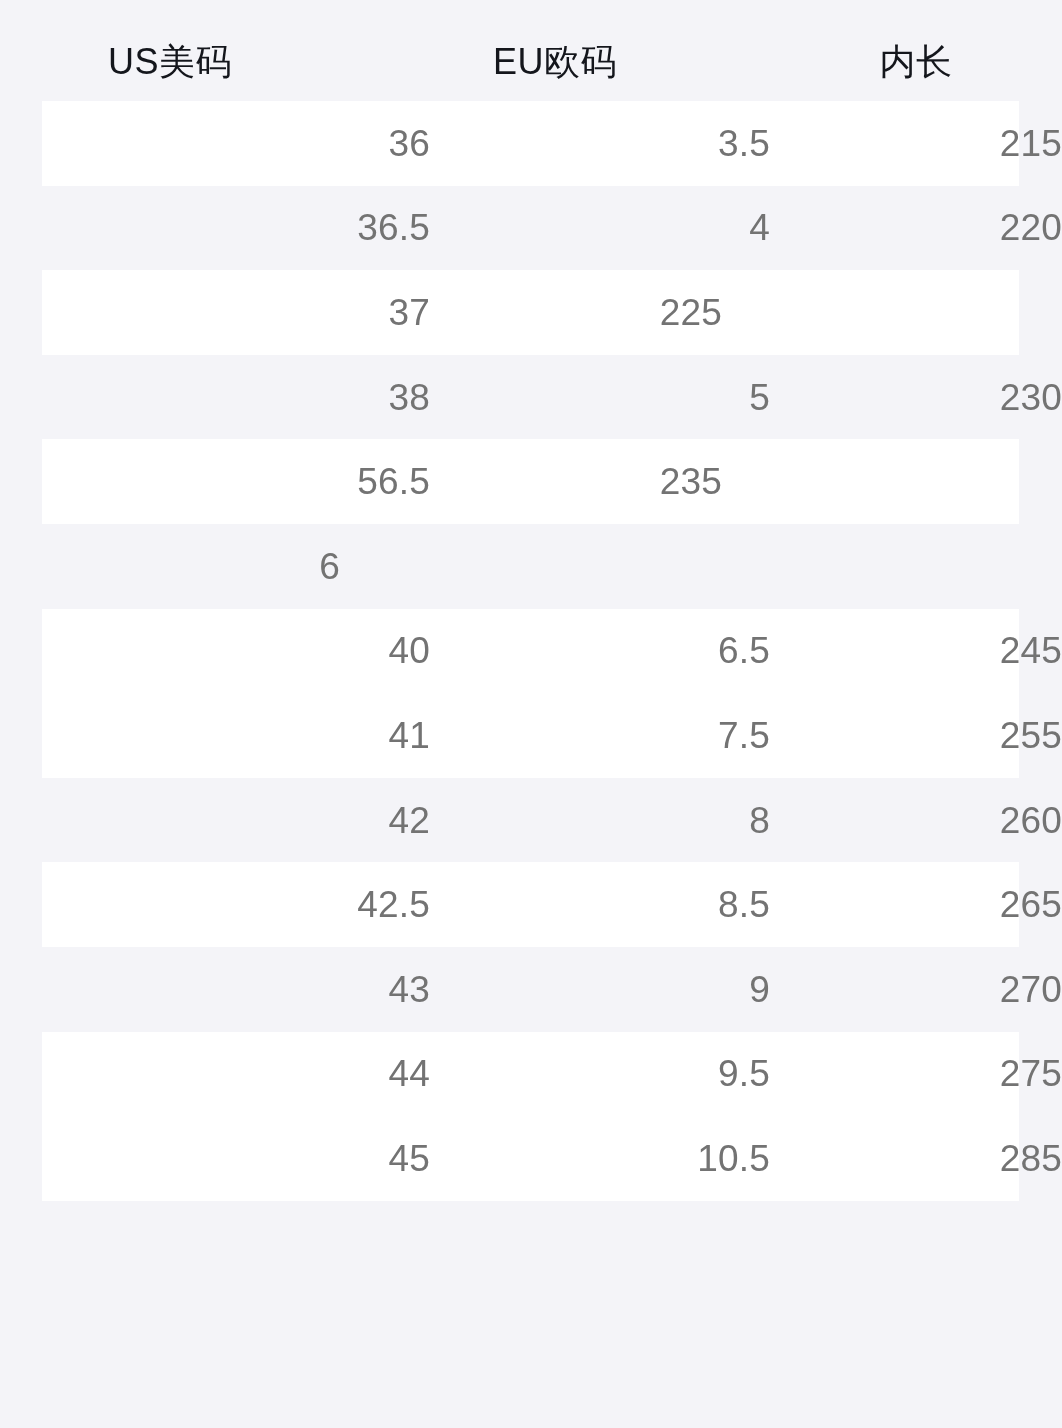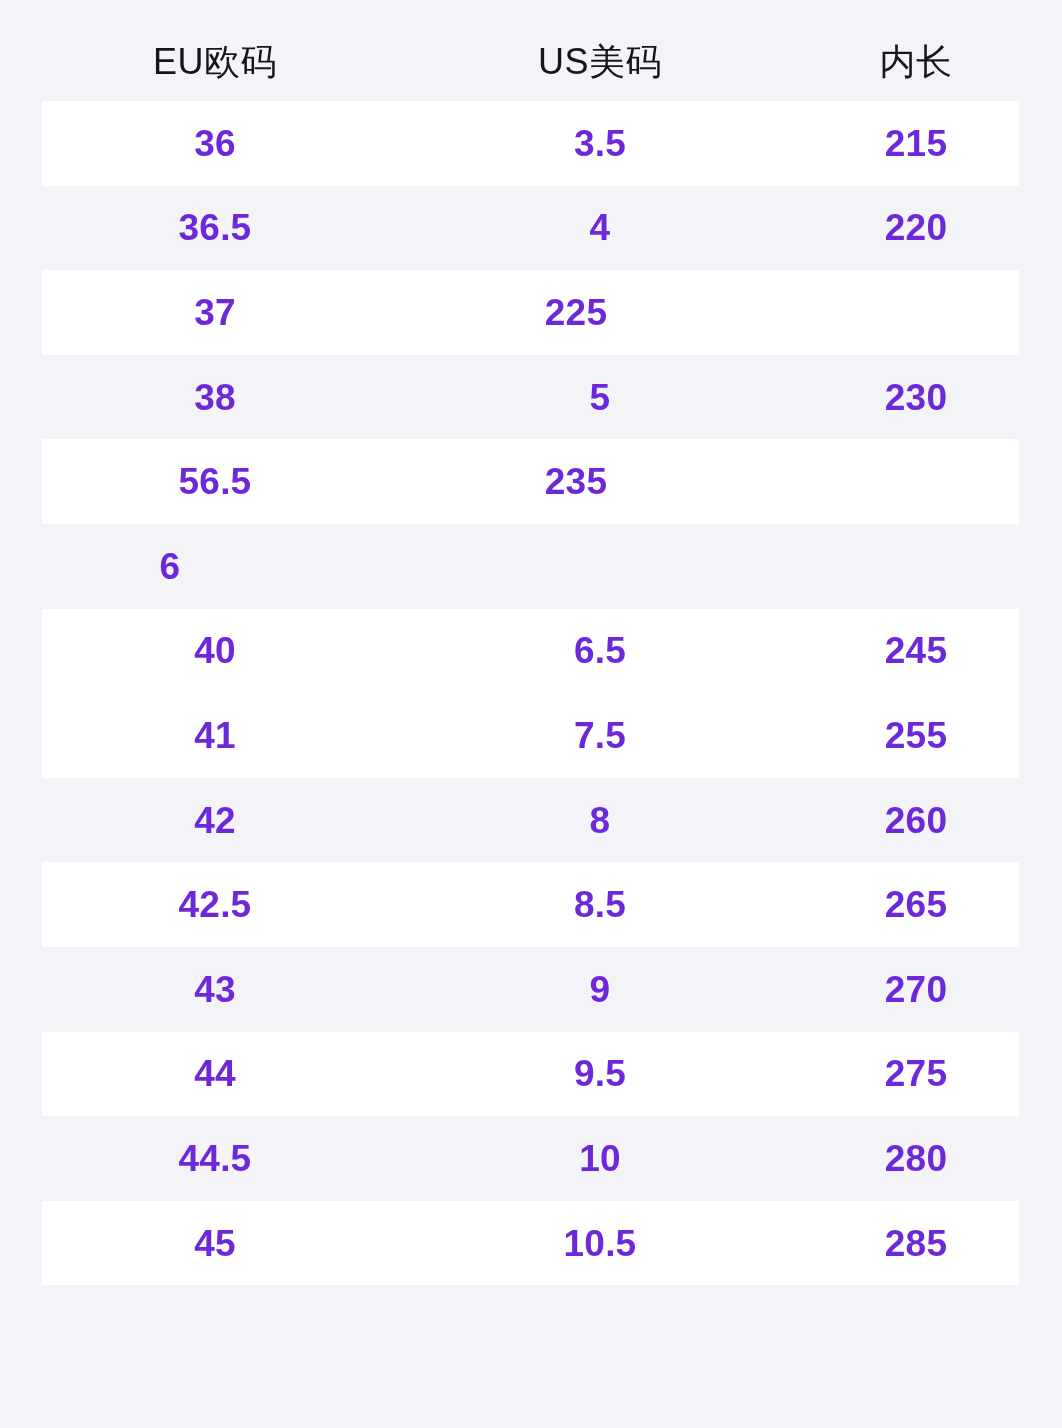--- a/index.html
+++ b/index.html
@@ -63,40 +63,40 @@
     bottom: 0;
     background: transparent;
   }
   .row.odd .stripe {
     background: #ffffff;
   }
   .row .cell {
     position: relative;
     z-index: 2;
     font-size: 37px;
-    font-weight: 700;
-    color: #6d28d9;
-    text-align: center;
+    font-weight: 400;
+    color: #737373;
+    text-align: right;
     line-height: 1;
     letter-spacing: 0.2px;
   }
 
   
   .col-eu   { width: 430px; }
   .col-us   { width: 340px; }
   .col-len  { width: 292px; }
 </style>
 </head>
 <body>
 
 <div class="size-chart">
 
   <div class="chart-header">
+    <div class="cell col-us">US美码</div>
     <div class="cell col-eu">EU欧码</div>
-    <div class="cell col-us">US美码</div>
     <div class="cell col-len">内长</div>
   </div>
 
   <div class="rows-area">
       <div class="row odd">
         <div class="stripe"></div>
         <div class="cell col-eu">36</div>
         <div class="cell col-us">3.5</div>
         <div class="cell col-len">215</div>
       </div>
@@ -155,26 +155,20 @@
         <div class="cell col-eu">43</div>
         <div class="cell col-us">9</div>
         <div class="cell col-len">270</div>
       </div>
       <div class="row odd">
         <div class="stripe"></div>
         <div class="cell col-eu">44</div>
         <div class="cell col-us">9.5</div>
         <div class="cell col-len">275</div>
       </div>
-      <div class="row even">
-        <div class="stripe"></div>
-        <div class="cell col-eu">44.5</div>
-        <div class="cell col-us">10</div>
-        <div class="cell col-len">280</div>
-      </div>
       <div class="row odd">
         <div class="stripe"></div>
         <div class="cell col-eu">45</div>
         <div class="cell col-us">10.5</div>
         <div class="cell col-len">285</div>
       </div>
     </div>
 
 </div>
 

